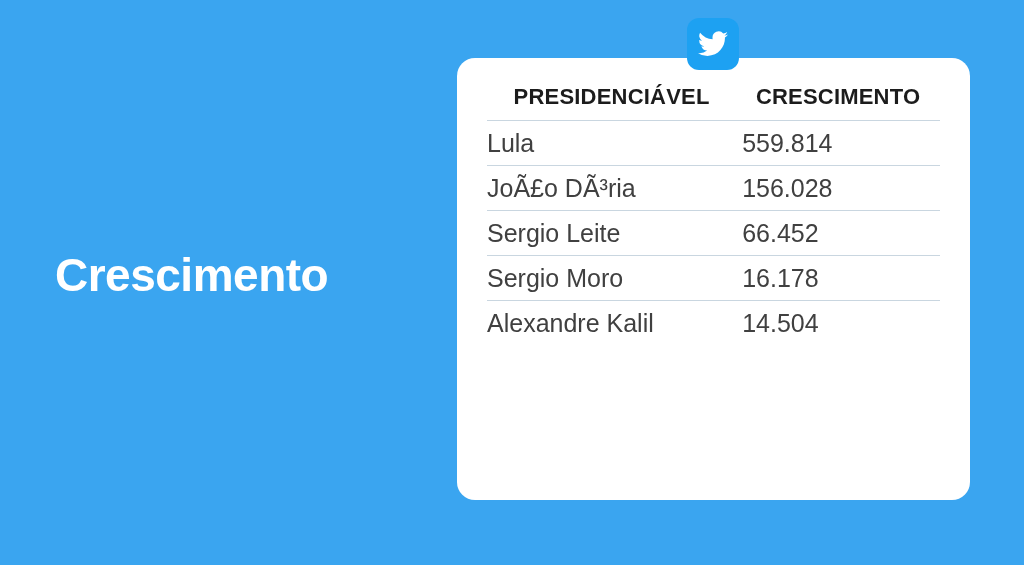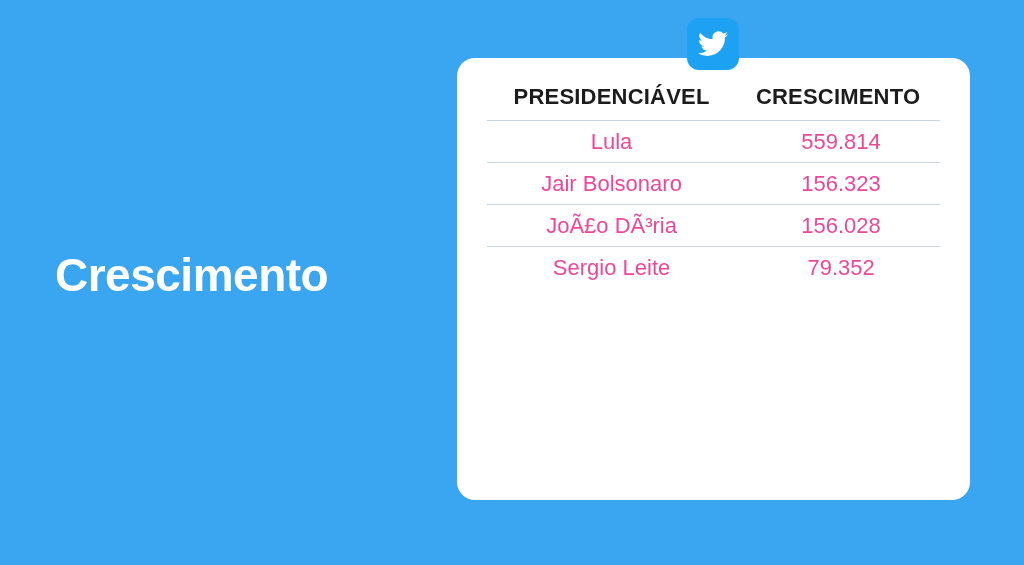--- a/index.html
+++ b/index.html
@@ -64,23 +64,22 @@
     font-size: 22px;
     font-weight: bold;
     color: #1c1c1c;
     padding: 4px 0 10px 0;
     text-align: center;
     letter-spacing: 0.2px;
   }
   table.rank th.col-name { width: 55%; }
   table.rank th.col-value { width: 45%; }
   table.rank td {
-    font-size: 22px;
-    color: #ec4899;
-    text-align: center;
+    font-size: 25px;
+    color: #404040;
     padding: 8px 0 7px 0;
     border-top: 1px solid #c9d6e0;
     white-space: nowrap;
     overflow: hidden;
   }
   table.rank tr:first-child td {
     border-top: 1px solid #c9d6e0;
   }
   table.rank td.value {
     padding-left: 6px;
@@ -106,28 +105,32 @@
           <th class="col-name">PRESIDENCIÁVEL</th>
           <th class="col-value">CRESCIMENTO</th>
         </tr>
       </thead>
       <tbody>
         <tr>
           <td class="name">Lula</td>
           <td class="value">559.814</td>
         </tr>
         <tr>
-          <td class="name">Jair Bolsonaro</td>
-          <td class="value">156.323</td>
-        </tr>
-        <tr>
           <td class="name">JoÃ£o DÃ³ria</td>
           <td class="value">156.028</td>
         </tr>
         <tr>
           <td class="name">Sergio Leite</td>
-          <td class="value">79.352</td>
+          <td class="value">66.452</td>
+        </tr>
+        <tr>
+          <td class="name">Sergio Moro</td>
+          <td class="value">16.178</td>
+        </tr>
+        <tr>
+          <td class="name">Alexandre Kalil</td>
+          <td class="value">14.504</td>
         </tr>
       </tbody>
     </table>
   </div>
 
 </div>
 
 </body></html>

